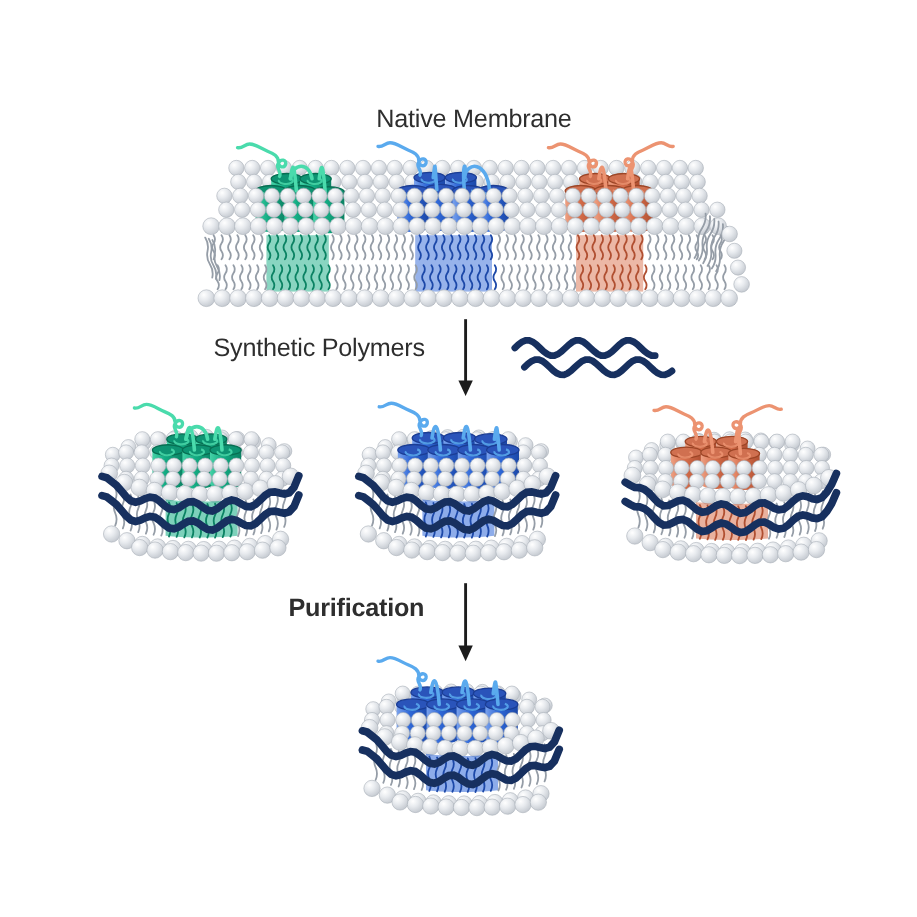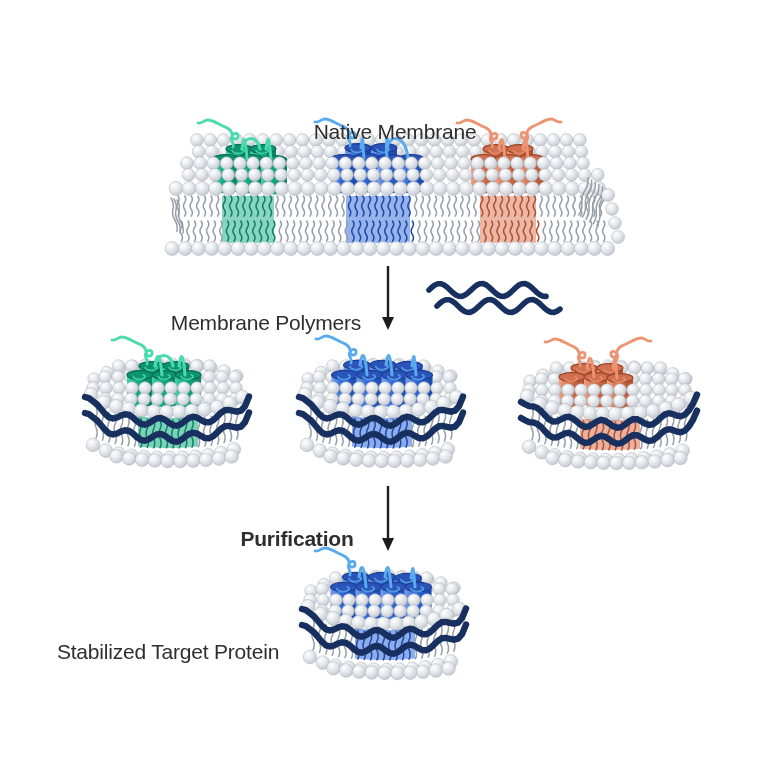--- a/index.html
+++ b/index.html
@@ -3,21 +3,21 @@
 <meta charset="utf-8">
 <style>
   html,body{margin:0;padding:0;background:#ffffff;}
   .canvas{
     position:relative;width:764px;height:764px;background:#ffffff;overflow:hidden;
     font-family:"Liberation Sans", sans-serif;
   }
   .canvas svg{position:absolute;left:0;top:0;}
   .lbl{
     position:absolute;transform:translateX(-50%);white-space:nowrap;
-    font-size:21px;color:#2e2e2e;letter-spacing:-0.2px;margin-top:32px;
+    font-size:21px;color:#2e2e2e;letter-spacing:-0.2px;
   }
   #lbl-native{left:395px;top:88px;}
   #lbl-polymers{left:266px;top:279px;}
   #lbl-purification{left:297px;top:495px;font-weight:bold;}
   #lbl-stabilized{left:168px;top:608px;}
 </style>
 </head>
 <body>
 
 <div class="canvas">
@@ -1047,16 +1047,15 @@
         <circle cx="371.8" cy="672.5" r="6.8" fill="url(#gHead)" stroke="#a9b0b9" stroke-width="0.5"></circle>
         <circle cx="384.6" cy="672.9" r="6.8" fill="url(#gHead)" stroke="#a9b0b9" stroke-width="0.5"></circle>
         <circle cx="397.4" cy="673.0" r="6.8" fill="url(#gHead)" stroke="#a9b0b9" stroke-width="0.5"></circle>
         <circle cx="410.2" cy="672.6" r="6.8" fill="url(#gHead)" stroke="#a9b0b9" stroke-width="0.5"></circle>
         <circle cx="423.0" cy="671.8" r="6.8" fill="url(#gHead)" stroke="#a9b0b9" stroke-width="0.5"></circle>
         <circle cx="435.8" cy="670.5" r="6.8" fill="url(#gHead)" stroke="#a9b0b9" stroke-width="0.5"></circle>
         <circle cx="448.6" cy="668.5" r="6.8" fill="url(#gHead)" stroke="#a9b0b9" stroke-width="0.5"></circle>
       </g>
     </svg>
   <div class="lbl" id="lbl-native">Native Membrane</div>
-  <div class="lbl" id="lbl-polymers">Membrane Polymers</div>
+  <div class="lbl" id="lbl-polymers">Synthetic Polymers</div>
   <div class="lbl" id="lbl-purification">Purification</div>
-  <div class="lbl" id="lbl-stabilized">Stabilized Target Protein</div>
 </div>
 
 </body></html>

